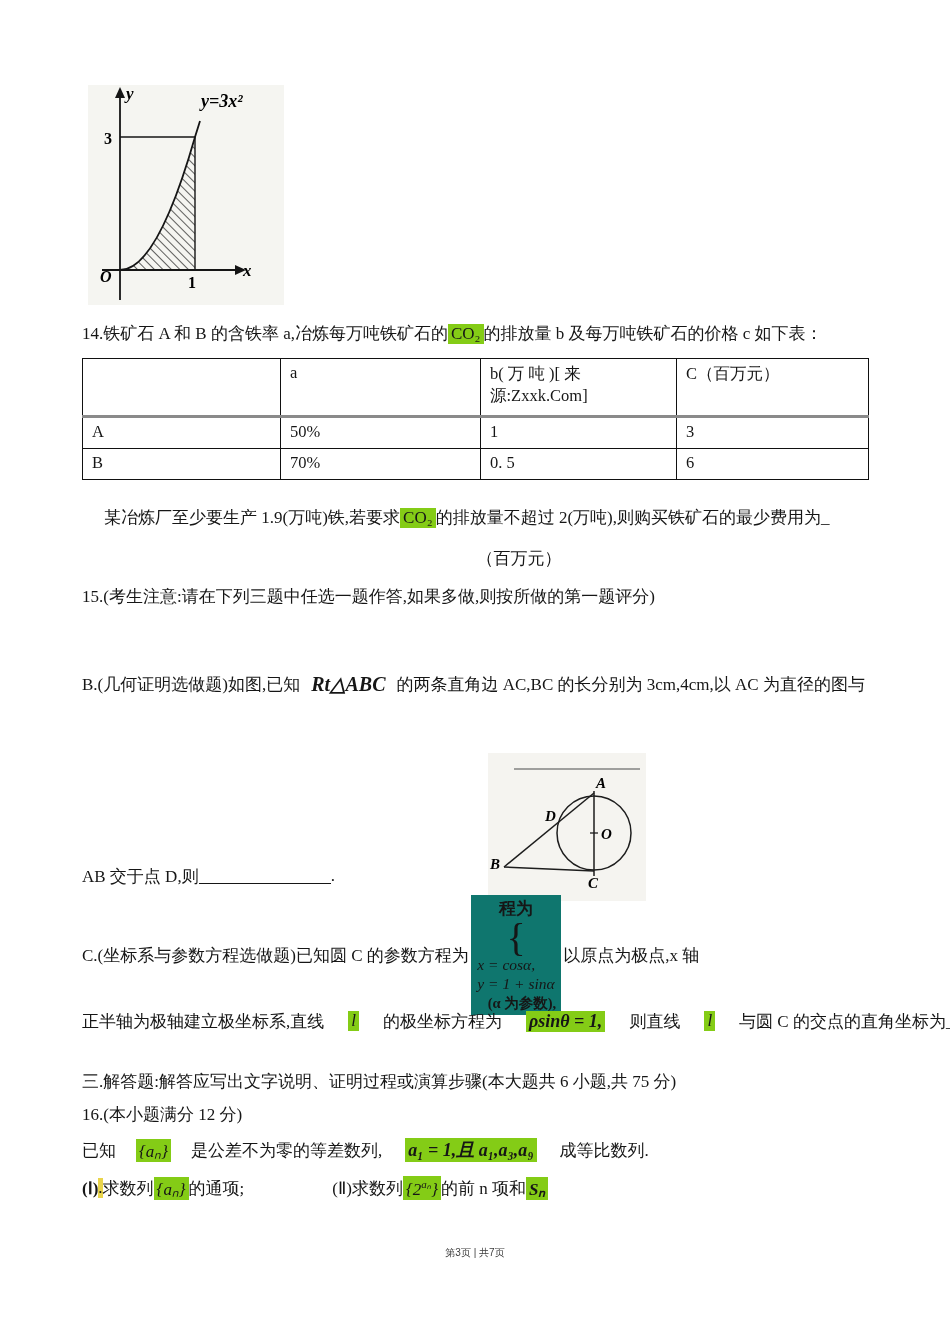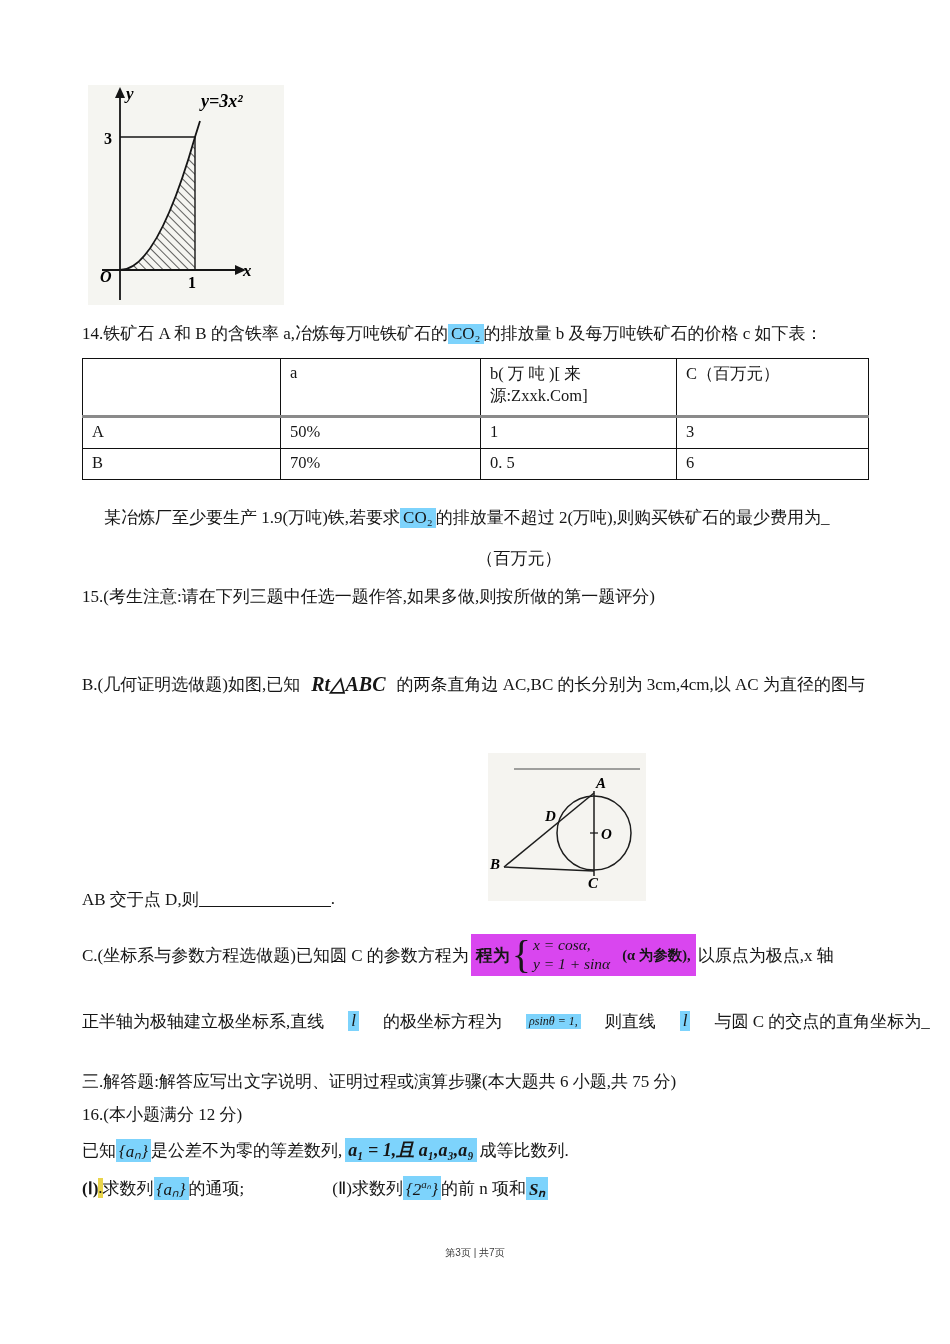--- a/index.html
+++ b/index.html
@@ -8,43 +8,43 @@
     font-family:"Liberation Serif", serif; color:#161616; overflow:hidden;
   }
   .line {
     position:absolute; left:82px; font-size:17px; white-space:nowrap;
     color:#161616;
   }
   .flexline { display:flex; align-items:center; }
   .indent { left:104px; }
   .center-line { left:0; width:950px; text-align:center; }
   .fml {
-    background:#7dd3fc; font-style:italic; padding:0 3px;
+    background:#84cc16; font-style:italic; padding:0 3px;
     font-family:"Liberation Serif", serif;
   }
   .fml-upright { font-style:normal; }
   .fml-rt { font-weight:bold; font-style:italic; font-size:20px; padding:0 11px; }
   .blank { display:inline-block; border-bottom:1.5px solid #161616; height:15px; }
   .sup { font-size:11px; vertical-align:super; font-style:italic; }
   .hl-dot { background:#e9d44b; }
   .bold { font-weight:bold; }
 
   
   .qtable {
     position:absolute; top:358px; left:82px; width:786px;
     border-collapse:collapse; table-layout:fixed; font-size:16.5px;
   }
   .qtable td { border:1.6px solid #111; padding:4px 9px; vertical-align:top; white-space:normal; }
   .qtable tr.hdr td { height:48px; border-bottom:3px solid #8a8a8a; }
   .qtable tr.r td { height:22px; }
 
   
   .pblock {
-    background:#d946ef; display:inline-flex; align-items:center;
-    padding:2px 5px; margin:0 2px;
+    background:#0f766e; display:inline-flex; align-items:center;
+    padding:2px 5px; margin:0 2px;flex-direction:column;
   }
   .pblock .pfx { font-weight:bold; font-size:17px; }
   .pblock .brace { font-size:40px; font-weight:300; line-height:0.9; margin:0 2px; font-family:"Liberation Serif", serif; }
   .plines { display:inline-flex; flex-direction:column; line-height:1.2; font-size:15.5px; font-style:italic; }
   .pblock .sfx { font-size:14.5px; font-weight:bold; margin-left:12px; }
 
   
   .fig { position:absolute; }
   .fig svg { display:block; }
 
@@ -147,21 +147,21 @@
       <line x1="16" y1="114" x2="106" y2="118" stroke="#1d1d1d" stroke-width="1.5"></line>
       <line x1="102" y1="80" x2="110" y2="80" stroke="#1d1d1d" stroke-width="1.3"></line>
       <text x="108" y="35" font-size="15" font-style="italic" font-weight="bold">A</text>
       <text x="57" y="68" font-size="15" font-style="italic" font-weight="bold">D</text>
       <text x="113" y="86" font-size="15" font-style="italic" font-weight="bold">O</text>
       <text x="2" y="116" font-size="15" font-style="italic" font-weight="bold">B</text>
       <text x="100" y="135" font-size="15" font-style="italic" font-weight="bold">C</text>
     </svg>
   </div>
 
-  <div class="line flexline" style="top:887px; height:24px;">
+  <div class="line flexline" style="top:864px; height:24px;">
     <span>AB 交于点 D,则</span>
     <span class="blank" style="width:132px;"></span>
     <span>.</span>
   </div>
 
   <div class="line flexline" style="top:926px; height:58px;">
     <span>C.(坐标系与参数方程选做题)已知圆 C 的参数方程为</span>
     <span class="pblock">
       <span class="pfx">程为</span>
       <span class="brace">{</span>
@@ -171,30 +171,30 @@
       </span>
       <span class="sfx">(α 为参数),</span>
     </span>
     <span>以原点为极点,x 轴</span>
   </div>
 
   <div class="line flexline" style="top:1008px; height:26px;gap:24px;">
     <span>正半轴为极轴建立极坐标系,直线</span>
     <span class="fml">l</span>
     <span>的极坐标方程为</span>
-    <span class="fml" style="font-size:12px; font-weight:normal;text-align:right;">ρsinθ = 1,</span>
+    <span class="fml" style="font-size:18px; font-weight:bold;text-align:right;">ρsinθ = 1,</span>
     <span>则直线</span>
     <span class="fml">l</span>
     <span>与圆 C 的交点的直角坐标为_</span>
   </div>
 
   <div class="line" style="top:1070px;">三.解答题:解答应写出文字说明、证明过程或演算步骤(本大题共 6 小题,共 75 分)</div>
   <div class="line" style="top:1103px;">16.(本小题满分 12 分)</div>
 
-  <div class="line flexline" style="top:1136px; height:28px;">
+  <div class="line flexline" style="top:1136px; height:28px;gap:20px;">
     <span>已知</span>
     <span class="fml">{aₙ}</span>
     <span>是公差不为零的等差数列,</span>
     <span class="fml" style="font-size:18px; font-weight:bold; margin:0 3px;">a₁ = 1,且 a₁,a₃,a₉</span>
     <span>成等比数列.</span>
   </div>
 
   <div class="line flexline" style="top:1174px; height:28px;">
     <span class="bold">(Ⅰ)</span>
     <span class="hl-dot">.</span>

